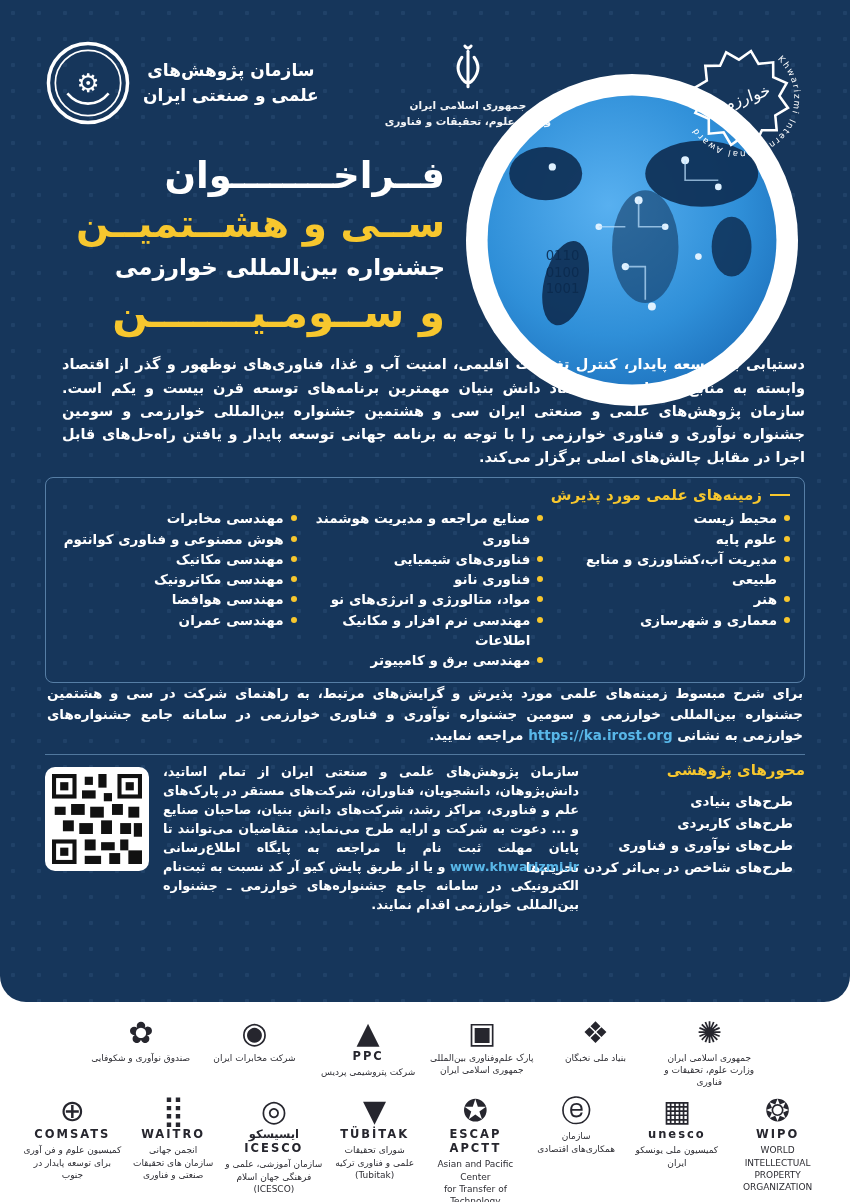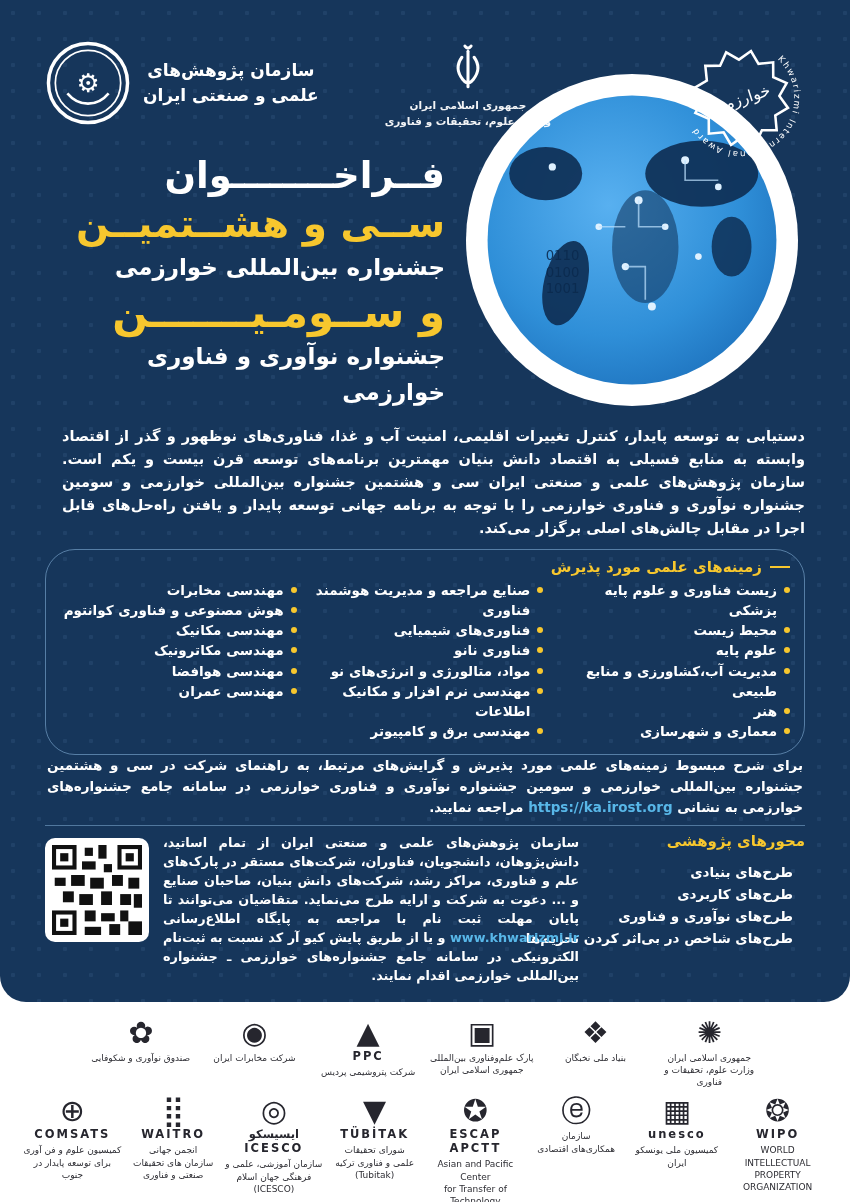--- a/index.html
+++ b/index.html
@@ -23,21 +23,21 @@
   .titleblock{position:relative;z-index:2;width:400px;margin-top:4px;text-align:right;direction:rtl;}
   .t1{font-size:37px;font-weight:bold;color:#fff;line-height:1.28;letter-spacing:1px;}
   .t2{font-size:39px;font-weight:bold;color:var(--yellow,#f7c72e);line-height:1.3;}
   .t3{font-size:23px;font-weight:bold;color:#fff;line-height:1.55;}
   .t4{font-size:42px;font-weight:bold;color:var(--yellow,#f7c72e);line-height:1.28;}
   .t5{font-size:23px;font-weight:bold;color:#fff;line-height:1.55;}
   
   .intro{direction:rtl;text-align:justify;font-size:14.5px;font-weight:bold;line-height:1.6;
          margin:14px 0 0 17px;position:relative;z-index:2;}
   
-  .fieldsbox{direction:rtl;border:1px solid rgba(140,185,225,.55);border-radius:30px;
+  .fieldsbox{direction:rtl;border:1px solid rgba(140,185,225,.55);border-radius:8px;
              margin-top:8px;padding:8px 14px 12px 14px;}
   .fields-title{color:var(--yellow,#f7c72e);font-weight:bold;font-size:15px;display:flex;align-items:center;gap:8px;}
   .fields-title .dash{display:inline-block;width:20px;height:2px;background:var(--yellow,#f7c72e);}
   .fields-cols{display:flex;gap:10px;margin-top:4px;}
   .fields-cols ul{list-style:none;margin:0;padding:0;flex:1;}
   .fields-cols li{display:flex;align-items:baseline;gap:7px;font-size:13.5px;font-weight:bold;line-height:1.5;}
   .dot{width:6px;height:6px;border-radius:50%;background:var(--yellow,#f7c72e);flex:0 0 6px;transform:translateY(-2px);}
   
   .guide{direction:rtl;text-align:justify;font-size:13.5px;font-weight:bold;line-height:1.55;margin:0 2px 0 2px;}
   .blue{color:var(--link,#58b7e8);text-decoration:none;font-weight:bold;}
@@ -146,37 +146,32 @@
           </text>
         </svg>
       </div>
     </div>
 
     <div class="titleblock">
       <div class="t1">فــراخــــــــوان</div>
       <div class="t2">ســی و هشــتمیــن</div>
       <div class="t3">جشنواره بین‌المللی خوارزمی</div>
       <div class="t4">و ســومـیـــــــن</div>
-      <div class="t5">جشنواره نوآوری و فناوری خوارزمی</div>
     </div>
 
     <p class="intro">دستیابی به توسعه پایدار، کنترل تغییرات اقلیمی، امنیت آب و غذا، فناوری‌های نوظهور و گذر از اقتصاد وابسته به منابع فسیلی به اقتصاد دانش بنیان مهمترین برنامه‌های توسعه قرن بیست و یکم است. سازمان پژوهش‌های علمی و صنعتی ایران سی و هشتمین جشنواره بین‌المللی خوارزمی و سومین جشنواره نوآوری و فناوری خوارزمی را با توجه به برنامه جهانی توسعه پایدار و یافتن راه‌حل‌های قابل اجرا در مقابل چالش‌های اصلی برگزار می‌کند.</p>
 
     <div class="fieldsbox">
       <div class="fields-title">
         <span class="dash"></span>
         <span>زمینه‌های علمی مورد پذیرش</span>
       </div>
       <div class="fields-cols">
         <ul>
 
-        <li>
-              <span class="dot"></span>
-              <span>زیست فناوری و علوم پایه پزشکی</span>
-            </li>
             <li>
               <span class="dot"></span>
               <span>محیط زیست</span>
             </li>
             <li>
               <span class="dot"></span>
               <span>علوم پایه</span>
             </li>
             <li>
               <span class="dot"></span>

